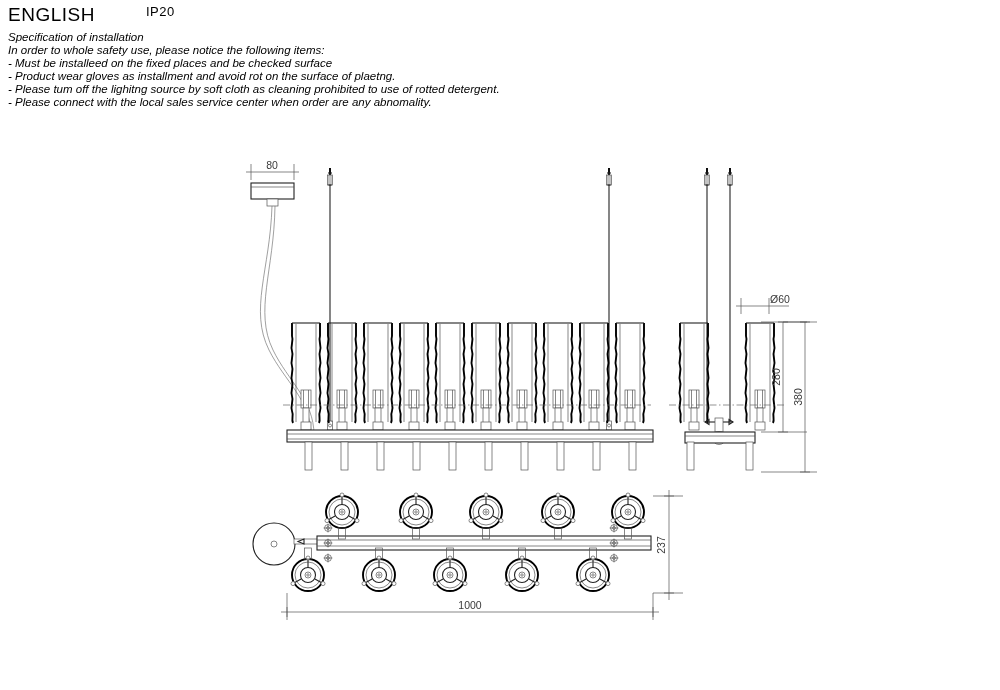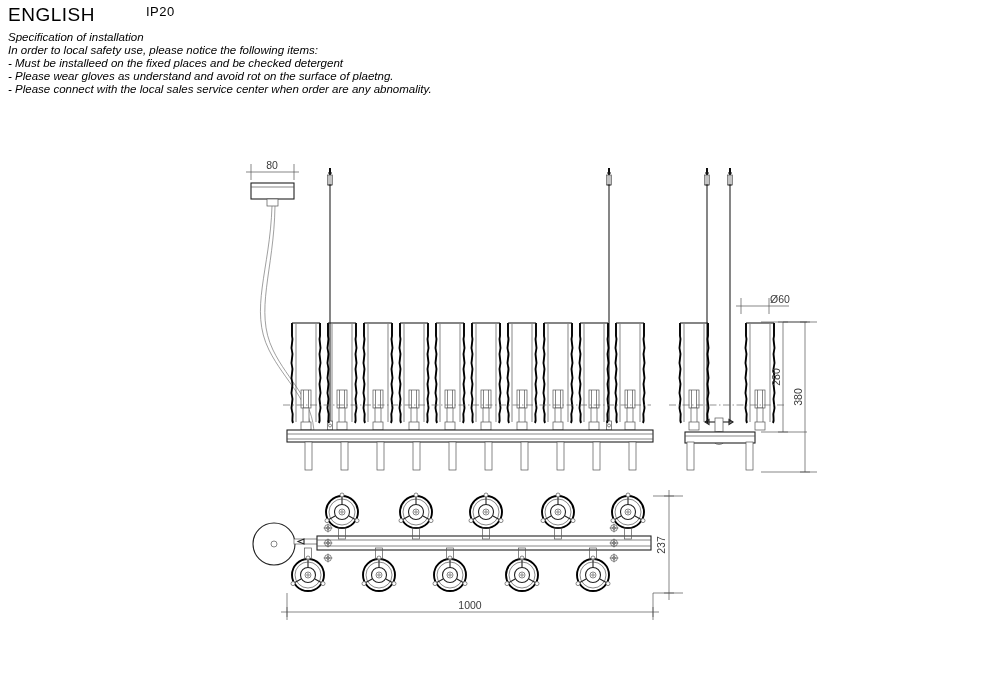--- a/index.html
+++ b/index.html
@@ -86,23 +86,24 @@
 </head>
 <body>
 
 <div id="sheet">
 
   <div class="hdr-lang">ENGLISH</div>
   <div class="hdr-ip">IP20</div>
 
   <div class="spec-block">
     <div class="spec-line">Specification of installation</div>
-    <div class="spec-line">In order to local safety use, please notice the following items:</div>
-    <div class="spec-line">- Must be installeed on the fixed places and be checked detergent</div>
-    <div class="spec-line">- Please wear gloves as understand and avoid rot on the surface of plaetng.</div>
+    <div class="spec-line">In order to whole safety use, please notice the following items:</div>
+    <div class="spec-line">- Must be installeed on the fixed places and be checked surface</div>
+    <div class="spec-line">- Product wear gloves as installment and avoid rot on the surface of plaetng.</div>
+    <div class="spec-line">- Please tum off the lighitng source by soft cloth as cleaning prohibited to use of rotted detergent.</div>
     <div class="spec-line">- Please connect with the local sales service center when order are any abnomality.</div>
   </div>
 
   <div id="drawing">
     <svg width="1000" height="490" viewBox="0 0 1000 490">
 
       <defs>
 
         <g id="shade">
 

